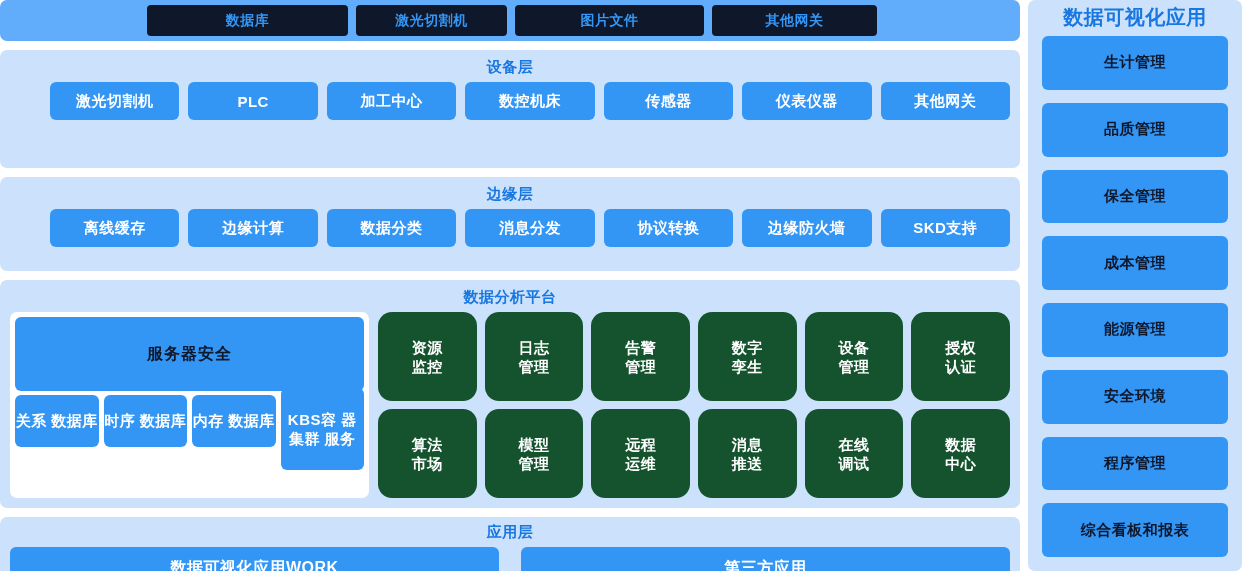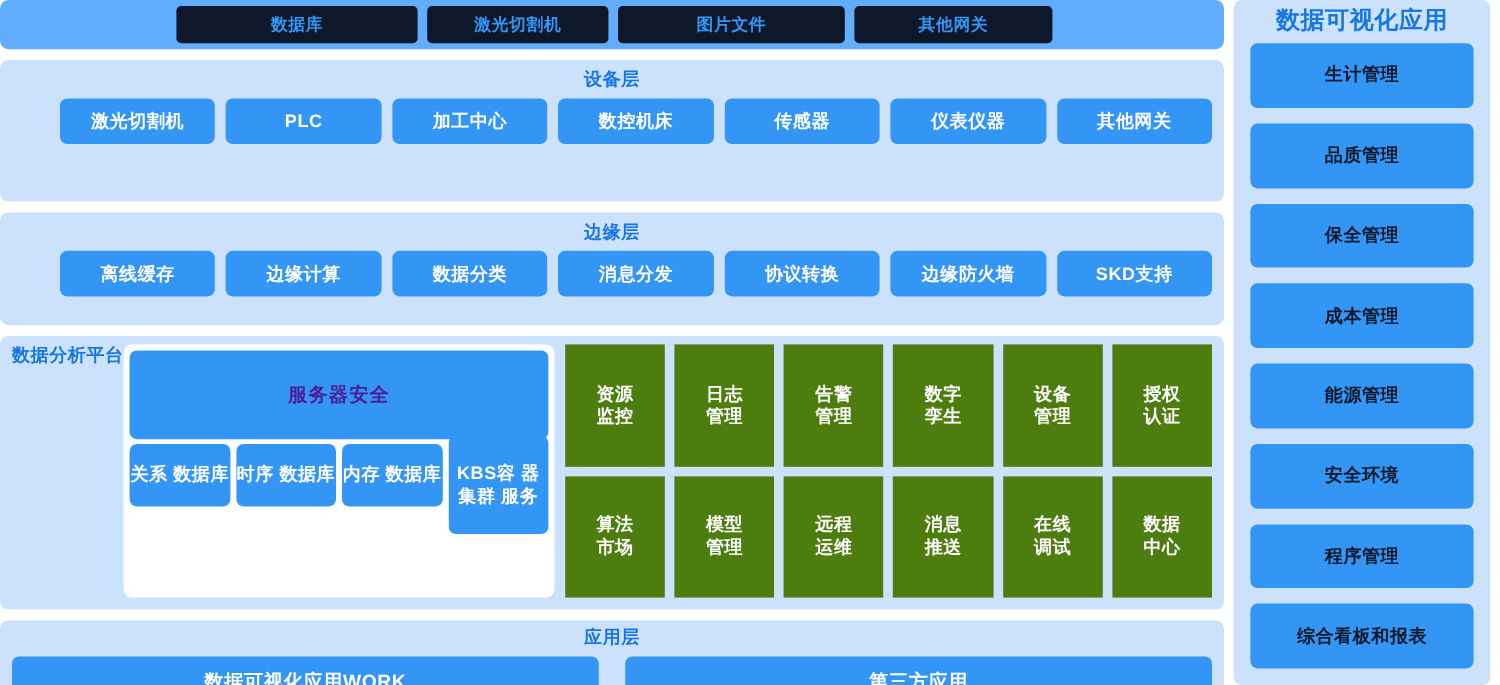--- a/index.html
+++ b/index.html
@@ -103,21 +103,21 @@
   .edge-layer   { height: 94px; }
 
   
   .platform {
     background: #cce2fc;
     border-radius: 7px;
     padding: 7px 10px 10px 10px;
     height: 228px;
     flex: 0 0 auto;
     display: flex;
-    flex-direction: row;
+    flex-direction: column;
   }
   .platform-body {
     display: flex;
     gap: 9px;
     flex: 1 1 auto;
     min-height: 0;
   }
 
   
   .white-card {
@@ -126,21 +126,21 @@
     width: 359px;
     flex: 0 0 359px;
     padding: 5px;
     display: flex;
     flex-direction: column;
     gap: 4px;
     position: relative;
   }
   .server-sec {
     background: #3396f5;
-    color: #4c1d95;
+    color: #0f172a;
     border-radius: 6px;
     height: 74px;
     display: flex;
     align-items: center;
     justify-content: center;
     font-size: 16px;
     font-weight: bold;
     letter-spacing: 1px;
     flex: 0 0 auto;
   }
@@ -174,23 +174,23 @@
 
   
   .grid-wrap {
     flex: 1 1 auto;
     display: grid;
     grid-template-columns: repeat(6, 1fr);
     grid-template-rows: repeat(2, 1fr);
     gap: 8px;
   }
   .grid-cell {
-    background: #4d7c0f;
+    background: #14532d;
     color: #ffffff;
-    border-radius: 0;
+    border-radius: 14px;
     display: flex;
     align-items: center;
     justify-content: center;
     text-align: center;
     font-size: 15px;
     font-weight: bold;
     line-height: 19px;
     letter-spacing: 0.5px;
     white-space: pre-line;
   }

